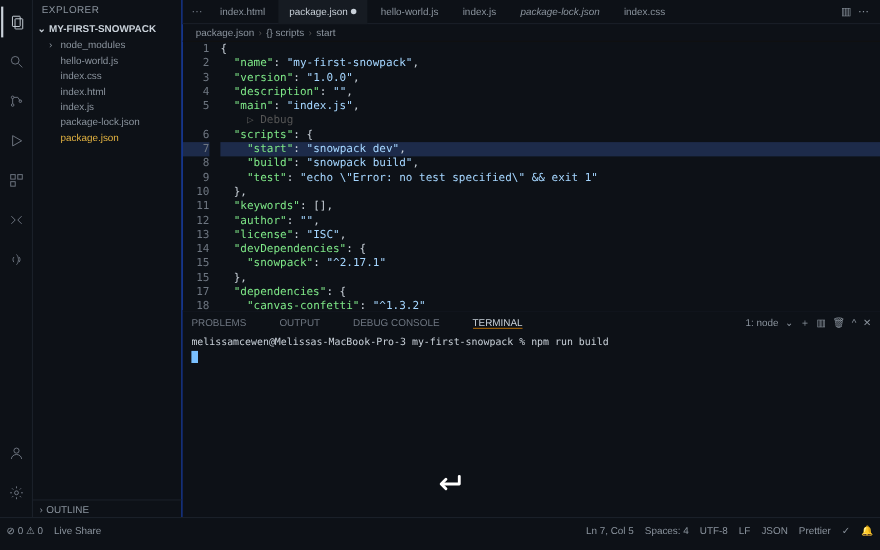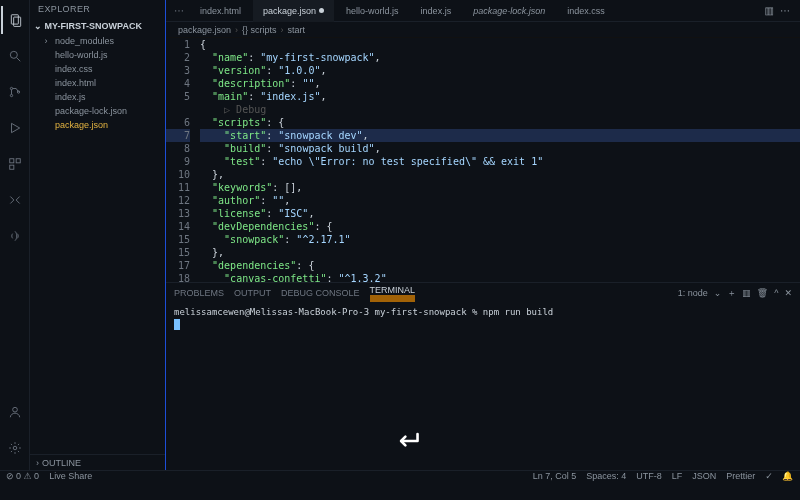--- a/index.html
+++ b/index.html
@@ -48,32 +48,32 @@
 .line.highlight { background: #1d2b4a; border-left: none; }
 .gutter .highlight { background: #1d2b4a; }
 
 .tok-brace { color: #c9d1d9; }
 .tok-key { color: #7ee787; }
 .tok-str { color: #a5d6ff; }
 .tok-punct { color: #c9d1d9; }
 
 
 .panel { height: 188px; border-top: 1px solid #1a2029; display: flex; flex-direction: column; background: #0d1117; }
-.panel-tabs { height: 20px; display: flex; align-items: center; padding: 0 8px; gap: 10px; font-size: 9px; color: #6e7681; }
+.panel-tabs { height: 20px; display: flex; align-items: center; padding: 0 8px; gap: 30px; font-size: 9px; color: #6e7681; }
 .panel-tabs .ptab { cursor: pointer; }
-.panel-tabs .ptab.active { color: #c9d1d9; border-bottom: 7px solid #a16207;}
+.panel-tabs .ptab.active { color: #c9d1d9; border-bottom: 1px solid #a16207;}
 .panel-tabs .grow { flex: 1; }
 .panel-tabs .right { display:flex; align-items:center; gap:6px; color:#8b949e;text-align:center;}
 .panel-tabs .right span { cursor:pointer; }
 .terminal { flex: 1; padding: 4px 8px; font-family: Menlo, Consolas, monospace; font-size: 9px; color: #c9d1d9; position:relative;}
 .terminal .prompt { white-space: pre; }
 .terminal .cursor-block { display:inline-block; width:6px; height:11px; background:#79c0ff; vertical-align:text-bottom; margin-top:2px;}
 
 
-.statusbar { height: 30px; background: #0d1117; border-top: 1px solid #1a2029; display: flex; align-items: flex-start; padding: 0 6px; font-size: 9px; color: #8b949e; gap: 10px; }
+.statusbar { height: 30px; background: #0d1117; border-top: 1px solid #1a2029; display: flex; align-items: flex-end; padding: 13px 6px; font-size: 9px; color: #8b949e; gap: 10px; }
 .statusbar .left, .statusbar .right { display: flex; align-items: center; gap: 10px; }
 .statusbar .grow { flex:1; }
 
 
 .overlay-icon { position:absolute; left: 395px; bottom: 46px; color:#fff; pointer-events:none; }
 
 .svg-icon { width:14px; height:14px; stroke: currentColor; fill:none; stroke-width:1.5; }
 </style>
 </head>
 <body>

